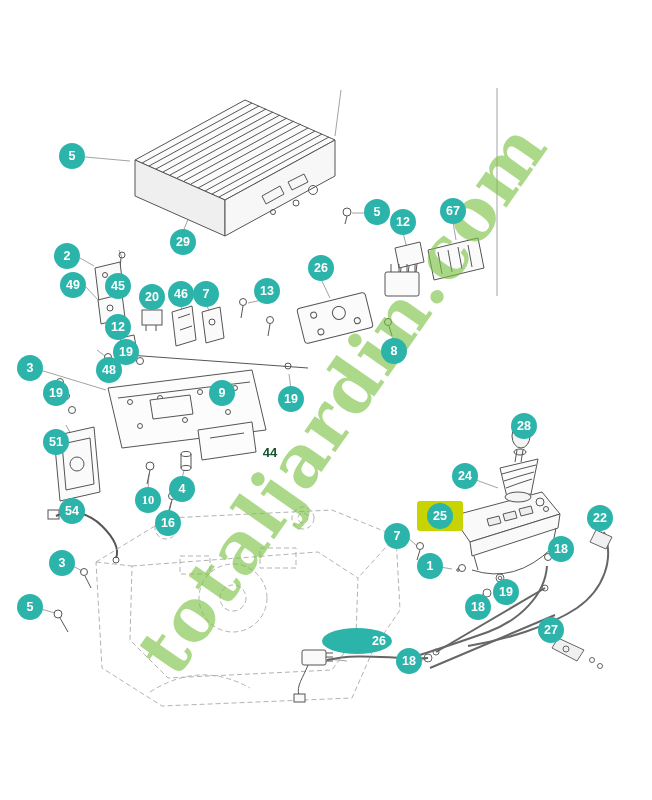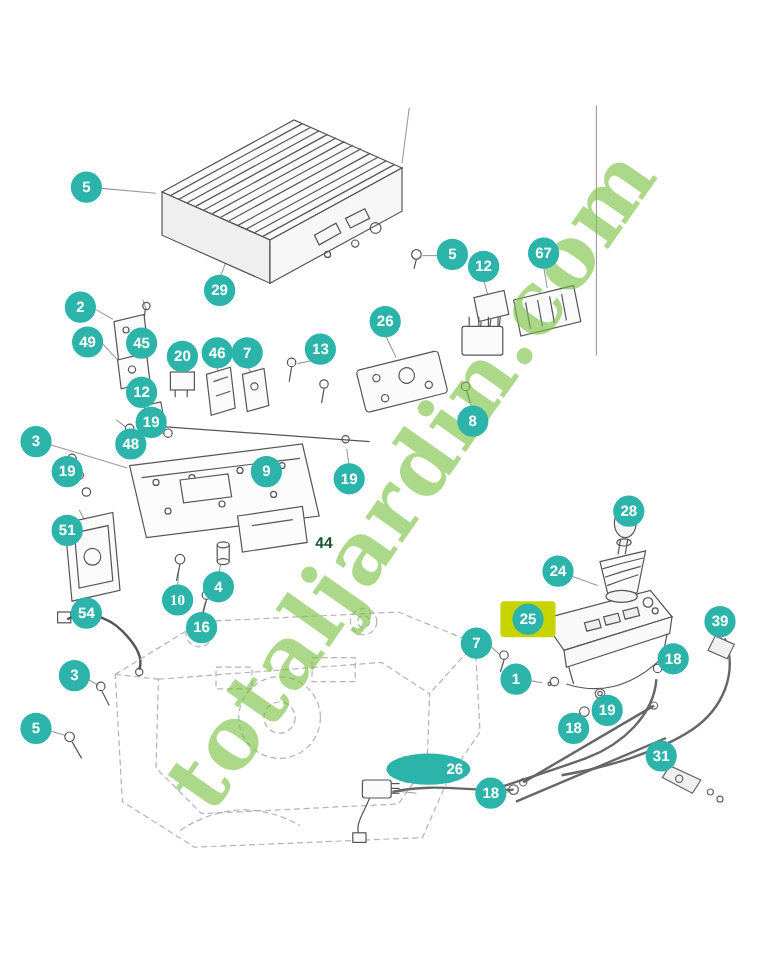--- a/index.html
+++ b/index.html
@@ -335,27 +335,27 @@
       <div class="badge" style="left: 291px; top: 399px;">19</div>
       <div class="badge" style="left: 377px; top: 212px;">5</div>
       <div class="badge" style="left: 403px; top: 222px;">12</div>
       <div class="badge" style="left: 453px; top: 211px;">67</div>
       <div class="badge" style="left: 321px; top: 268px;">26</div>
       <div class="badge" style="left: 394px; top: 351px;">8</div>
       <div class="badge" style="left: 524px; top: 426px;">28</div>
       <div class="badge" style="left: 465px; top: 476px;">24</div>
       <div class="badge-highlight" style="left: 440px; top: 516px;"></div>
       <div class="badge" style="left: 440px; top: 516px;">25</div>
-      <div class="badge" style="left: 600px; top: 518px;">39</div>
+      <div class="badge" style="left: 600px; top: 518px;">22</div>
       <div class="badge" style="left: 397px; top: 536px;">7</div>
       <div class="badge" style="left: 430px; top: 566px;">1</div>
       <div class="badge" style="left: 561px; top: 549px;">18</div>
       <div class="badge" style="left: 506px; top: 592px;">19</div>
       <div class="badge" style="left: 478px; top: 607px;">18</div>
-      <div class="badge" style="left: 551px; top: 630px;">31</div>
+      <div class="badge" style="left: 551px; top: 630px;">27</div>
       <div class="badge" style="left: 409px; top: 661px;">18</div>
       <div class="badge" style="left: 357px; top: 641px; padding-left: 44px;">26</div>
       <div class="badge" style="left: 72px; top: 511px;">54</div>
       <div class="badge" style="left: 62px; top: 563px;">3</div>
       <div class="badge" style="left: 30px; top: 607px;">5</div>
       <div class="badge" style="left: 148px; top: 500px; font-family: Liberation Serif, serif;">10</div>
       <div class="badge" style="left: 182px; top: 489px;">4</div>
       <div class="badge" style="left: 168px; top: 523px;">16</div>
       <div class="plain-label" style="left: 270px; top: 452px;">44</div>
     </div>

